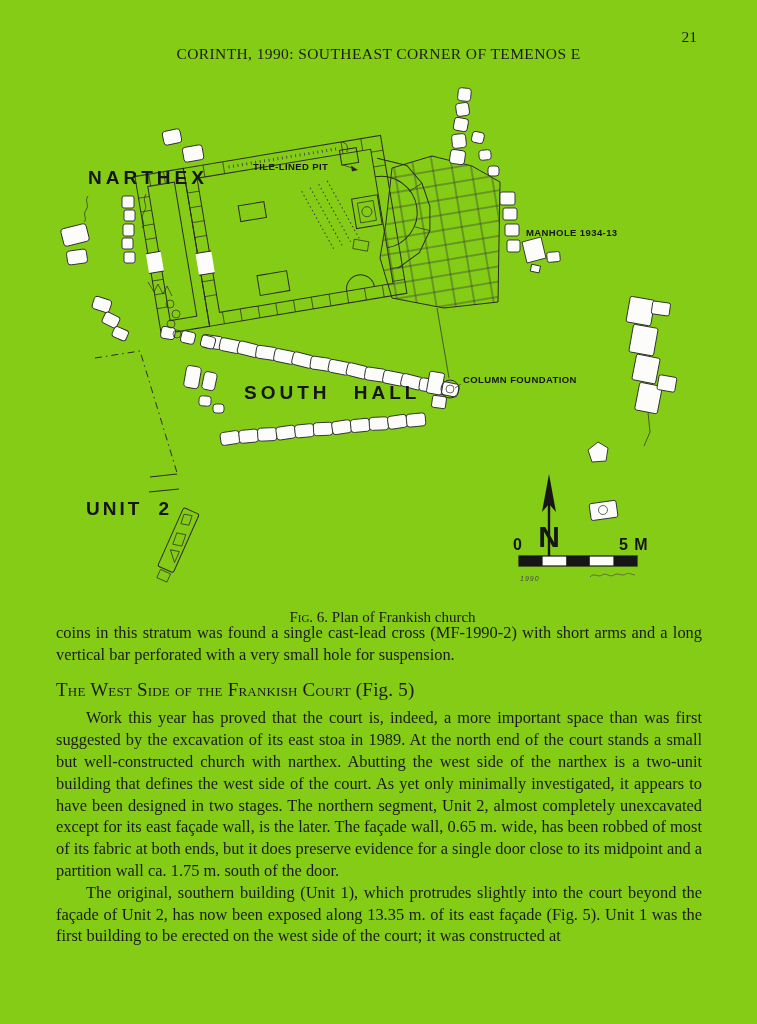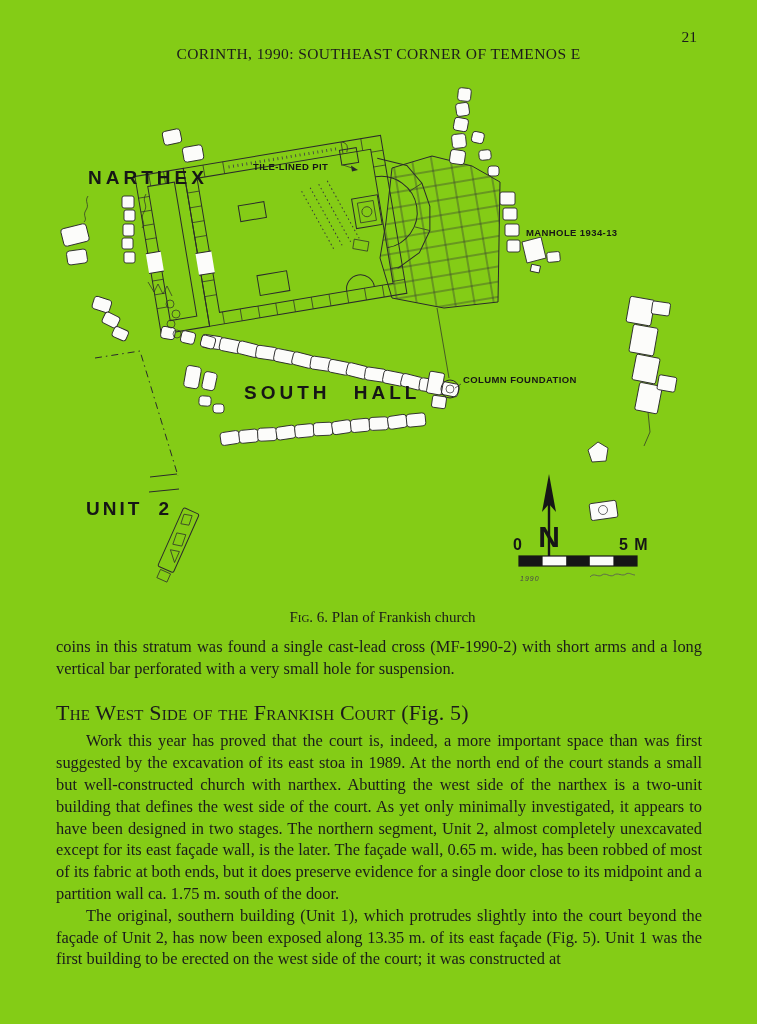--- a/index.html
+++ b/index.html
@@ -19,25 +19,25 @@
   .lbl-small{font-size:9.5px;font-weight:bold;letter-spacing:.4px;}
   .lbl-scale{font-size:16px;font-weight:bold;letter-spacing:1px;}
   .lbl-tiny{font-size:7px;font-style:italic;fill:#4a4a4a;letter-spacing:1px;}
   .ink{stroke:#2b2b2b;fill:none;stroke-width:1;}
   .thin{stroke:#2b2b2b;fill:none;stroke-width:.7;}
   .stone{stroke:#2b2b2b;fill:#fcfcfa;stroke-width:.9;}
   
   .caption{position:absolute;top:609px;left:60px;width:645px;text-align:center;font-size:15px;}
   .sc{font-variant:small-caps;}
   
-  .body-text{position:absolute;top:636px;left:56px;width:646px;
+  .body-text{position:absolute;top:622px;left:56px;width:646px;
     font-size:16.4px;line-height:21.8px;text-align:justify;}
   .body-text p{margin:0;}
   .body-text p.indent{text-indent:30px;}
-  h2.section{font-size:22px;font-weight:normal;margin:22px 0 7px 0;letter-spacing:.2px;}
+  h2.section{font-size:19px;font-weight:normal;margin:13px 0 7px 0;letter-spacing:.2px;}
 </style>
 </head>
 <body>
 
 <div class="page">
 
   <div class="running-head">CORINTH, 1990: SOUTHEAST CORNER OF TEMENOS E</div>
   <div class="page-num">21</div>
 
   <div class="plan-wrap">

